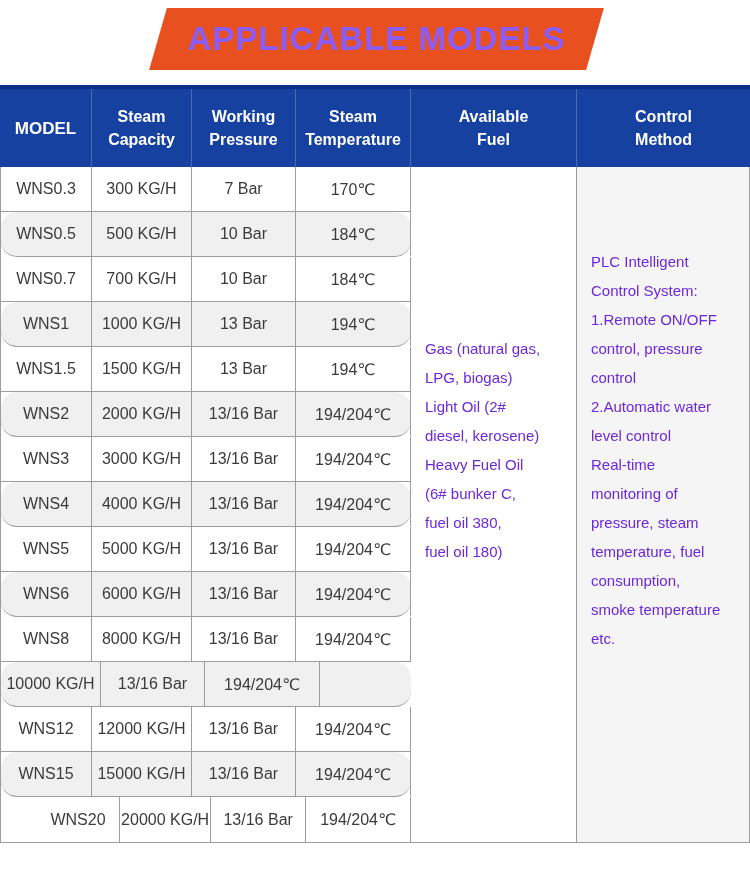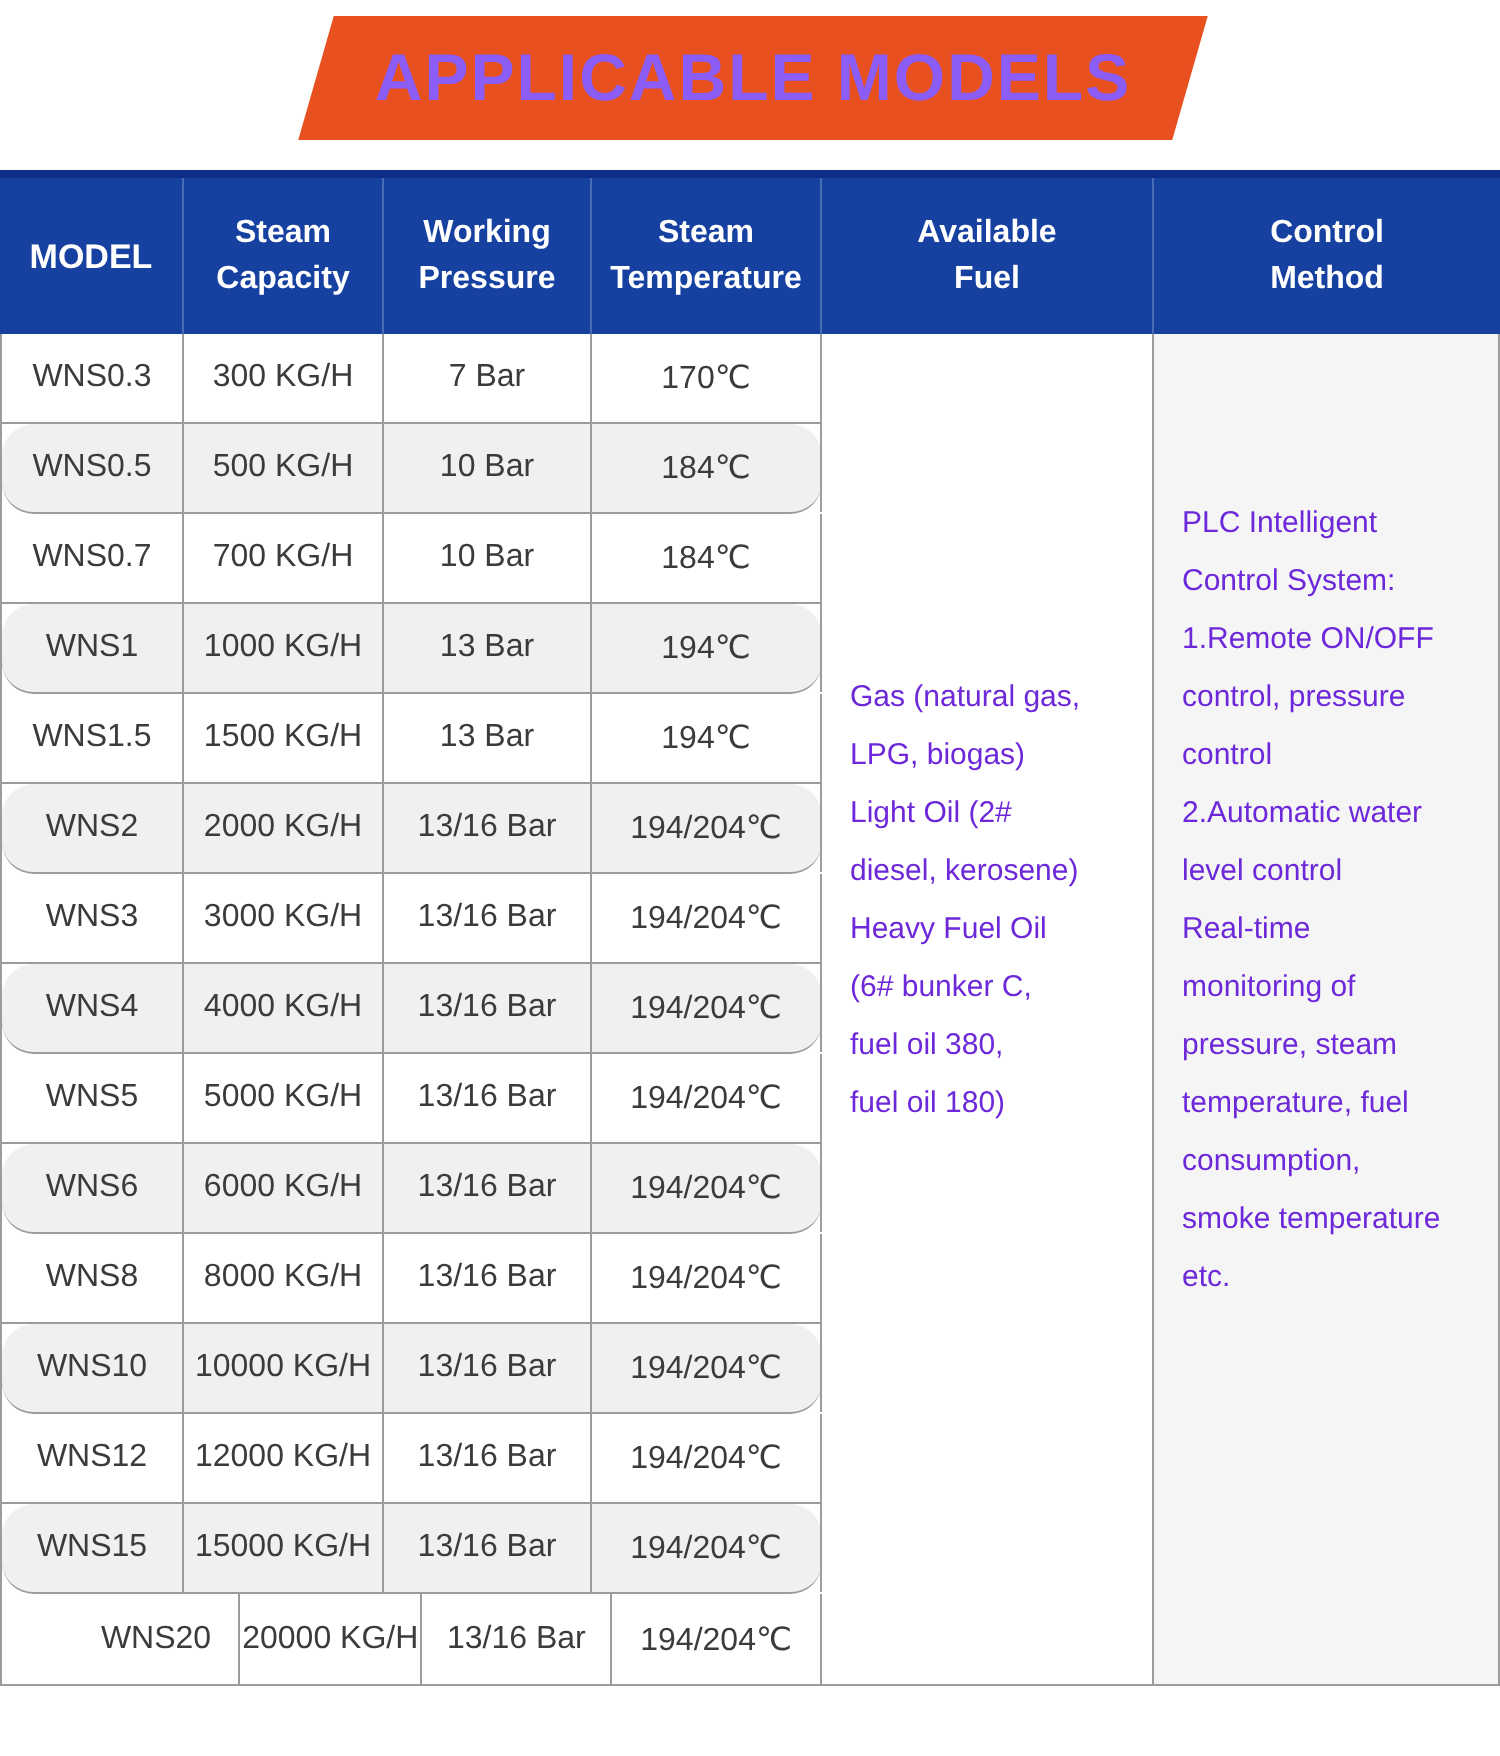--- a/index.html
+++ b/index.html
@@ -134,21 +134,20 @@
           <div class="td c-press">13/16 Bar</div>
           <div class="td c-temp">194/204℃</div>
         </div>
           <div class="row">
           <div class="td c-model">WNS8</div>
           <div class="td c-cap">8000 KG/H</div>
           <div class="td c-press">13/16 Bar</div>
           <div class="td c-temp">194/204℃</div>
         </div>
           <div class="row stripe">
-          <div class="td c-model">WNS10</div>
           <div class="td c-cap">10000 KG/H</div>
           <div class="td c-press">13/16 Bar</div>
           <div class="td c-temp">194/204℃</div>
         </div>
           <div class="row">
           <div class="td c-model">WNS12</div>
           <div class="td c-cap">12000 KG/H</div>
           <div class="td c-press">13/16 Bar</div>
           <div class="td c-temp">194/204℃</div>
         </div>

